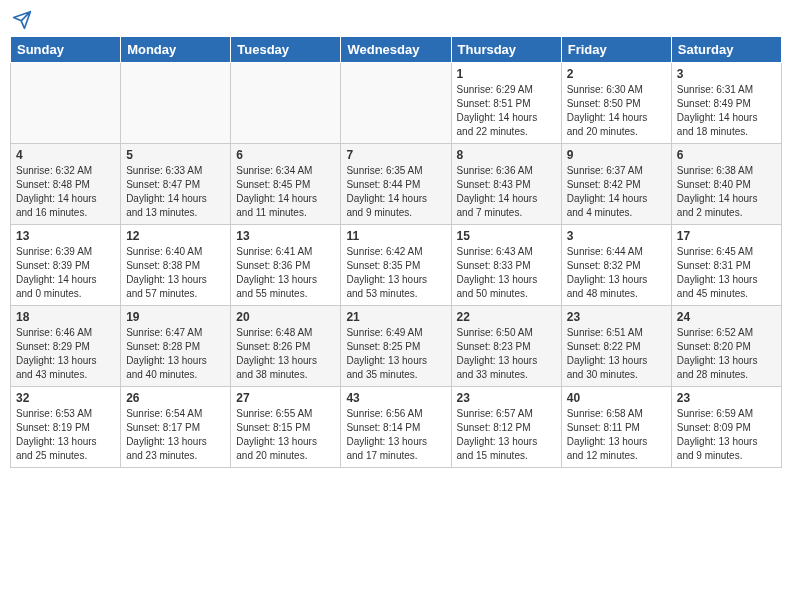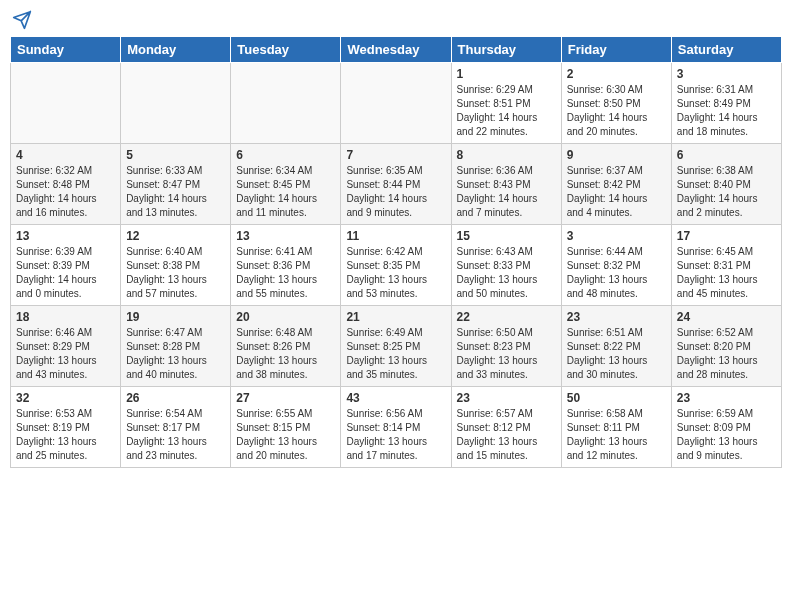--- a/index.html
+++ b/index.html
@@ -249,21 +249,21 @@
         </td>
         <td>
           <span class="day-num">43</span>
           <div class="day-info">Sunrise: 6:56 AM<br>Sunset: 8:14 PM<br>Daylight: 13 hours<br>and 17 minutes.</div>
         </td>
         <td>
           <span class="day-num">23</span>
           <div class="day-info">Sunrise: 6:57 AM<br>Sunset: 8:12 PM<br>Daylight: 13 hours<br>and 15 minutes.</div>
         </td>
         <td>
-          <span class="day-num">50</span>
+          <span class="day-num">40</span>
           <div class="day-info">Sunrise: 6:58 AM<br>Sunset: 8:11 PM<br>Daylight: 13 hours<br>and 12 minutes.</div>
         </td>
         <td>
           <span class="day-num">23</span>
           <div class="day-info">Sunrise: 6:59 AM<br>Sunset: 8:09 PM<br>Daylight: 13 hours<br>and 9 minutes.</div>
         </td>
       </tr>
     </tbody>
 </table>
 

